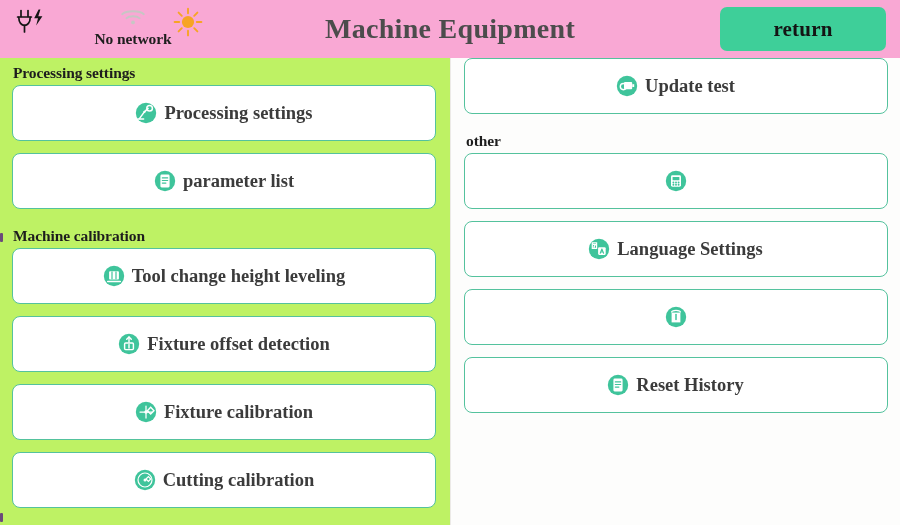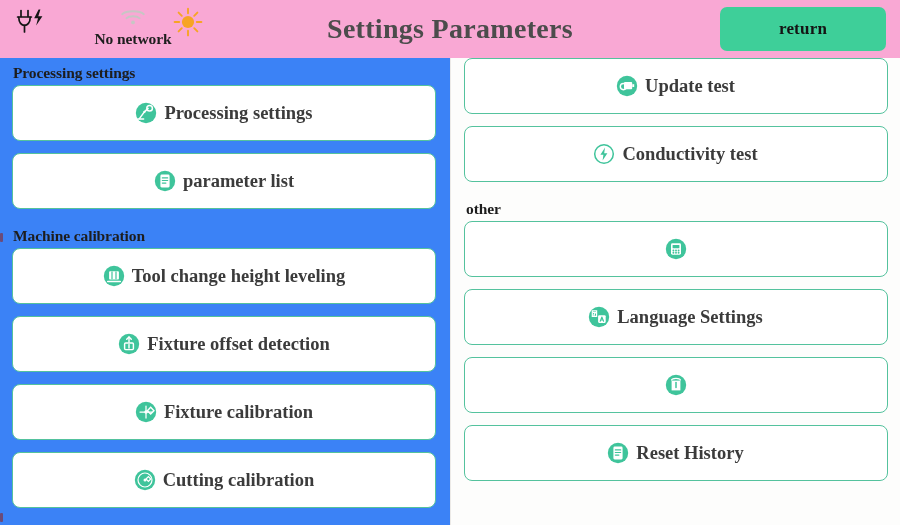--- a/index.html
+++ b/index.html
@@ -91,21 +91,21 @@
   .return-btn {
     position: absolute;
     right: 14px;
     top: 7px;
     width: 166px;
     height: 44px;
     background: #3ecf99;
     border: none;
     border-radius: 7px;
     font-family: "Liberation Serif", serif;
-    font-size: 17px;
+    font-size: 21px;
     font-weight: bold;
     color: #141414;
     cursor: pointer;
     padding: 0;
     letter-spacing: 0.2px;
   }
 
   
   .content {
     position: absolute;
@@ -116,21 +116,21 @@
     background: #fbfbfa;
     box-sizing: border-box;
     display: flex;
   }
   .col {
     position: relative;
     box-sizing: border-box;
     height: 467px;
     padding: 0 11px;
   }
-  .col-left  { width: 450px; background: #3b82f6; padding-left: 9px; }
+  .col-left  { width: 450px; background: #bef264; padding-left: 9px; }
   .col-right { width: 450px; background: #fdfdfc; border-left: 1px solid #eceae7; }
 
   .section-title {
     font-family: "Liberation Serif", serif;
     font-size: 15.5px;
     font-weight: bold;
     color: #1d1d1d;
     line-height: 15px;
     padding-top: 7px;
     padding-bottom: 5px;
@@ -226,21 +226,21 @@
             <path d="M24.8 16 L29.4 16"></path>
             <path d="M6.6 6.6 L9.8 9.8"></path>
             <path d="M22.2 22.2 L25.4 25.4"></path>
             <path d="M25.4 6.6 L22.2 9.8"></path>
             <path d="M9.8 22.2 L6.6 25.4"></path>
           </g>
         </svg>
       </span>
     </div>
 
-    <div class="page-title">Settings Parameters</div>
+    <div class="page-title">Machine Equipment</div>
 
     <button class="return-btn">return</button>
   </div>
 
   <div class="content">
 
     <div class="col col-left">
       <div class="edge-mark m1"></div>
       <div class="edge-mark m2"></div>
 
@@ -342,29 +342,20 @@
           <svg width="22" height="22" viewBox="0 0 22 22">
             <circle cx="11" cy="11" r="10.2" fill="#3fc49b"></circle>
             <rect x="8.0" y="7.0" width="8.2" height="7.2" rx="1.0" fill="#ffffff"></rect>
             <circle cx="7.4" cy="11.6" r="3.1" fill="none" stroke="#ffffff" stroke-width="1.4"></circle>
             <path d="M16.3 9.2 L18.2 9.2 L18.2 12.0 L16.3 12.0 Z" fill="#ffffff"></path>
           </svg>
         </span>
         <span class="tile-label">Update test</span>
       </div>
 
-      <div class="tile">
-        <span class="tile-icon">
-          <svg width="22" height="22" viewBox="0 0 22 22">
-            <circle cx="11" cy="11" r="9.3" fill="#ffffff" stroke="#3fc49b" stroke-width="1.5"></circle>
-            <path d="M12.0 4.6 L7.4 11.8 L10.4 11.8 L9.6 17.5 L14.4 10.2 L11.2 10.2 L12.0 4.6 Z" fill="#3fc49b"></path>
-          </svg>
-        </span>
-        <span class="tile-label">Conductivity test</span>
-      </div>
 
       <div class="section-title">other</div>
 
       <div class="tile">
         <span class="tile-icon">
           <svg width="22" height="22" viewBox="0 0 22 22">
             <circle cx="11" cy="11" r="10.2" fill="#3fc49b"></circle>
             <rect x="6.0" y="5.3" width="10.0" height="11.4" rx="1.4" fill="#ffffff"></rect>
             <rect x="7.6" y="7.0" width="6.8" height="3.3" rx="0.6" fill="#3fc49b"></rect>
             <g fill="#3fc49b">

